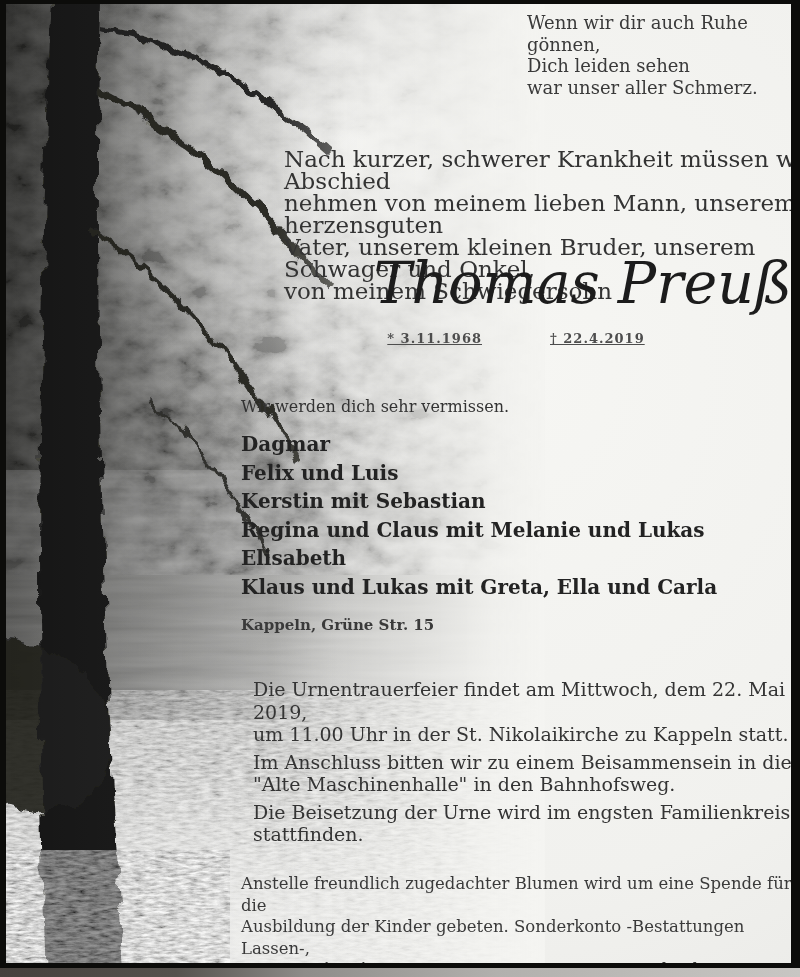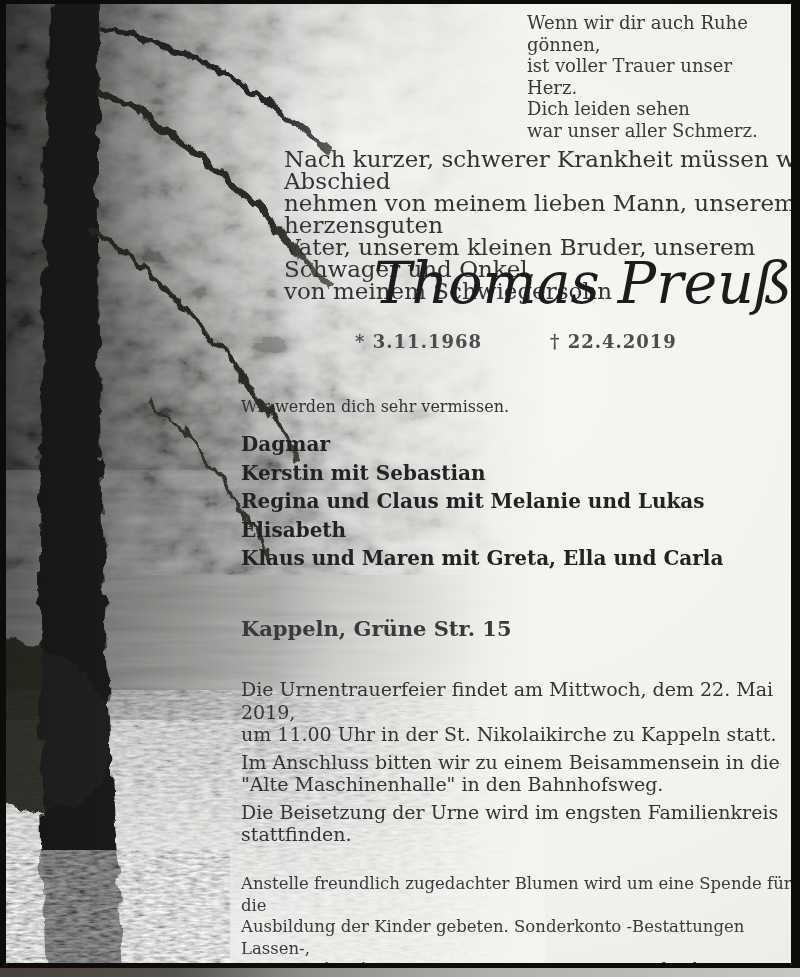--- a/index.html
+++ b/index.html
@@ -27,27 +27,27 @@
   .content > *{position:absolute;margin:0;}
 
   .poem{left:527px;top:12px;width:250px;font-size:18px;line-height:21.5px;color:#3a3a3a;}
   .intro{left:240px;top:148px;width:556px;font-size:23px;line-height:22px;white-space:pre-line;color:#333333;margin-left:44px;}
   .name{
     left:240px;top:248px;width:552px;text-align:right;
     font-style:italic;font-weight:normal;font-size:57px;line-height:70px;color:#1c1c1c;
   }
   .dates{
     left:240px;top:331px;width:552px;display:flex;justify-content:center;gap:68px;
-    font-size:18px;font-weight:bold;color:#4d4d4d;letter-spacing:1px;
+    font-size:13px;font-weight:bold;color:#4d4d4d;letter-spacing:1px;text-decoration:underline;
   }
   .farewell{left:241px;top:397px;width:556px;font-size:16px;color:#333333;}
   .mourners{left:241px;top:430px;width:556px;font-size:20px;font-weight:bold;line-height:28.5px;color:#232323;}
-  .address{left:241px;top:616px;width:556px;font-size:21px;font-weight:bold;color:#3a3a3a;}
+  .address{left:241px;top:616px;width:556px;font-size:15px;font-weight:bold;color:#3a3a3a;}
   .service{left:241px;top:678px;width:556px;}
-  .service p{margin:0 0 5px 0;font-size:19px;line-height:22.5px;white-space:pre-line;color:#343434;}
+  .service p{margin:0 0 5px 12px;font-size:19px;line-height:22.5px;white-space:pre-line;color:#343434;}
   .donation{left:241px;top:873px;width:556px;font-size:16.5px;line-height:21.5px;white-space:pre-line;color:#3a3a3a;}
 </style>
 </head>
 <body>
 
 <div class="card">
 
   <svg class="photo" width="545" height="977" viewBox="0 0 545 977" preserveAspectRatio="none" role="img">
     <defs>
       <linearGradient id="scene" x1="0" y1="0" x2="0" y2="1">
@@ -134,45 +134,45 @@
     </g>
 
     <rect x="0" y="850" width="230" height="127" filter="url(#grassTx)" opacity="0.55"></rect>
     <rect x="0" y="0" width="545" height="977" fill="url(#fadeR)"></rect>
   </svg>
 
   <div class="content">
 
     <div class="poem">
       <div>Wenn wir dir auch Ruhe gönnen,</div>
-      <div>ist voller Trauer unser Herz.</div>
       <div>Dich leiden sehen</div>
       <div>war unser aller Schmerz.</div>
     </div>
 
     <p class="intro">Nach kurzer, schwerer Krankheit müssen wir Abschied
 nehmen von meinem lieben Mann, unserem herzensguten
 Vater, unserem kleinen Bruder, unserem Schwager und Onkel,
 von meinem Schwiegersohn</p>
 
     <h1 class="name">Thomas Preuß</h1>
 
     <div class="dates">
       <span>* 3.11.1968</span>
       <span>† 22.4.2019</span>
     </div>
 
     <p class="farewell">Wir werden dich sehr vermissen.</p>
 
     <div class="mourners">
       <div>Dagmar</div>
+      <div>Felix und Luis</div>
       <div>Kerstin mit Sebastian</div>
       <div>Regina und Claus mit Melanie und Lukas</div>
       <div>Elisabeth</div>
-      <div>Klaus und Maren mit Greta, Ella und Carla</div>
+      <div>Klaus und Lukas mit Greta, Ella und Carla</div>
     </div>
 
     <p class="address">Kappeln, Grüne Str. 15</p>
 
     <div class="service">
       <p>Die Urnentrauerfeier findet am Mittwoch, dem 22. Mai 2019,
 um 11.00 Uhr in der St. Nikolaikirche zu Kappeln statt.</p>
       <p>Im Anschluss bitten wir zu einem Beisammensein in die
 "Alte Maschinenhalle" in den Bahnhofsweg.</p>
       <p>Die Beisetzung der Urne wird im engsten Familienkreis

